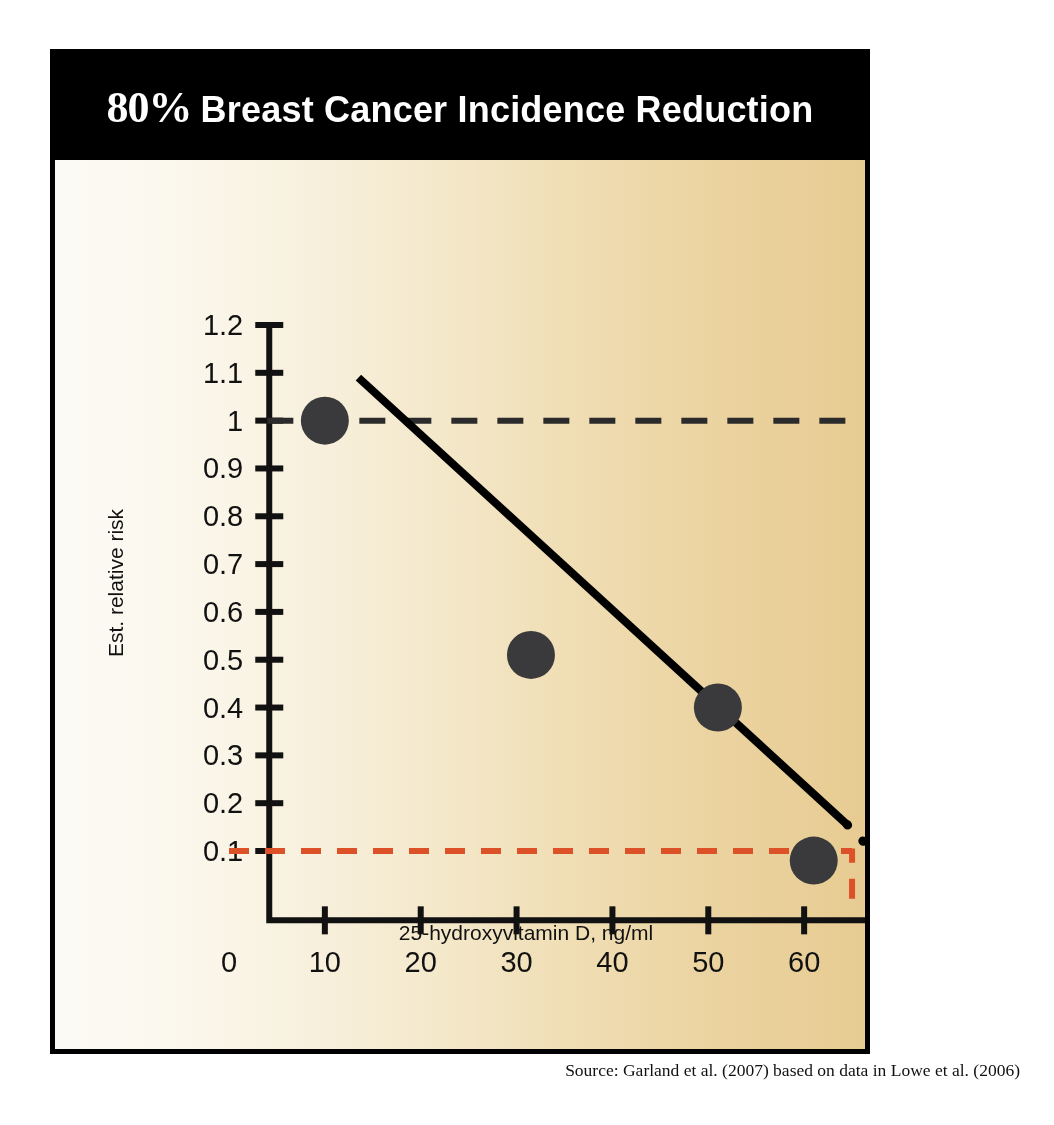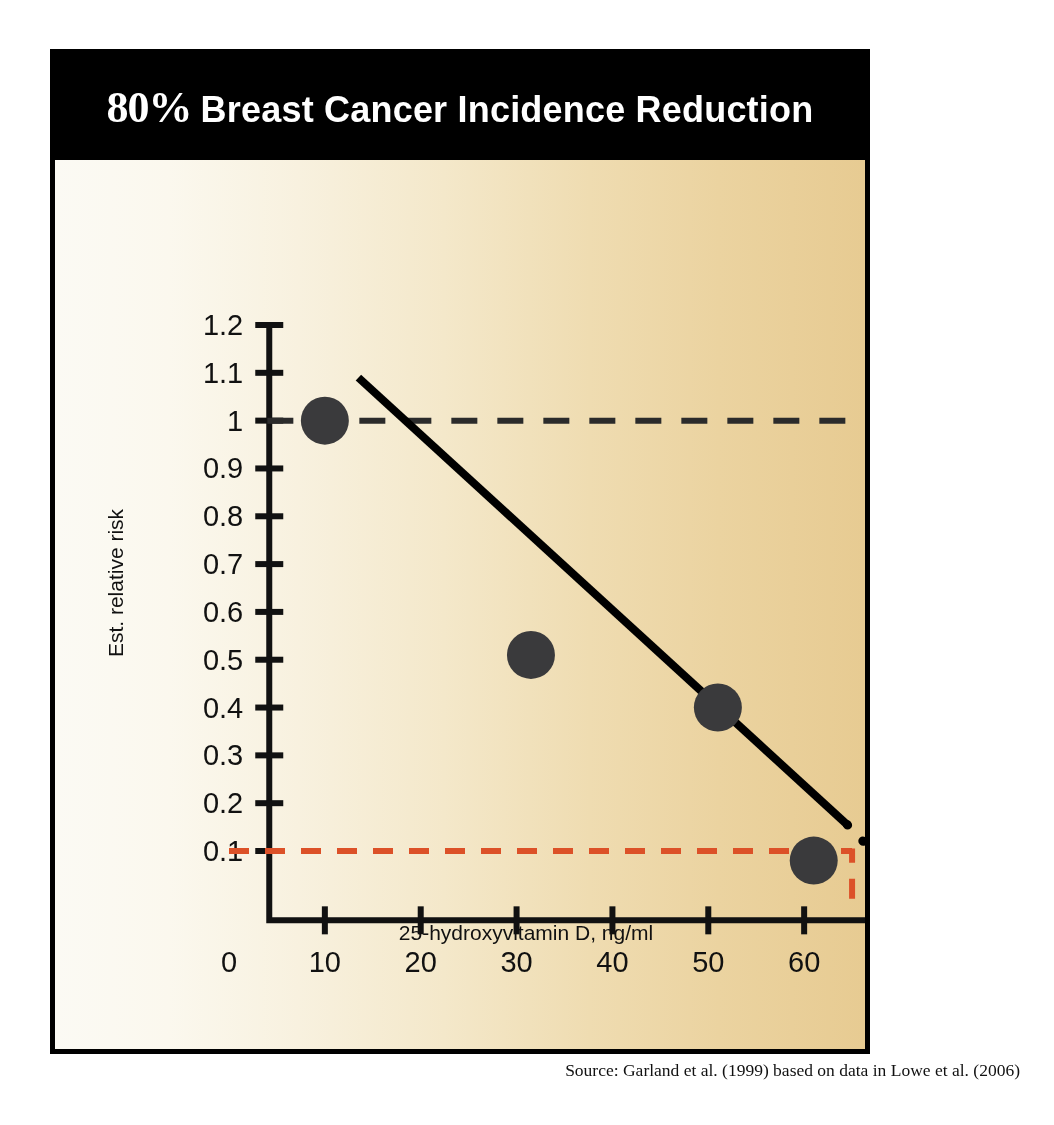--- a/index.html
+++ b/index.html
@@ -188,13 +188,13 @@
           <circle cx="758.7285714285714" cy="700.5636363636363" r="24" fill="#3a3a3c"></circle>
         </g>
 
       <text id="x-axis-title" class="axis-title" x="471" y="780" text-anchor="middle">25-hydroxyvitamin D, ng/ml</text>
       <text id="y-axis-title" class="axis-title" x="0" y="0" text-anchor="middle" transform="translate(68,423) rotate(-90)">Est. relative risk</text>
     </svg>
   </div>
 
 </div>
 
-<div id="source-line">Source: Garland et al. (1999) based on data in Lowe et al. (2006)</div>
+<div id="source-line">Source: Garland et al. (2007) based on data in Lowe et al. (2006)</div>
 
 </body></html>

